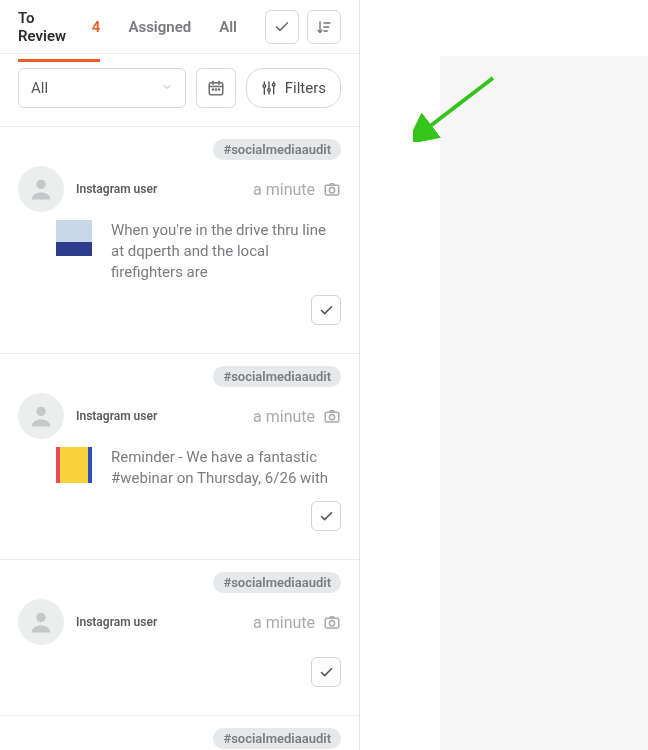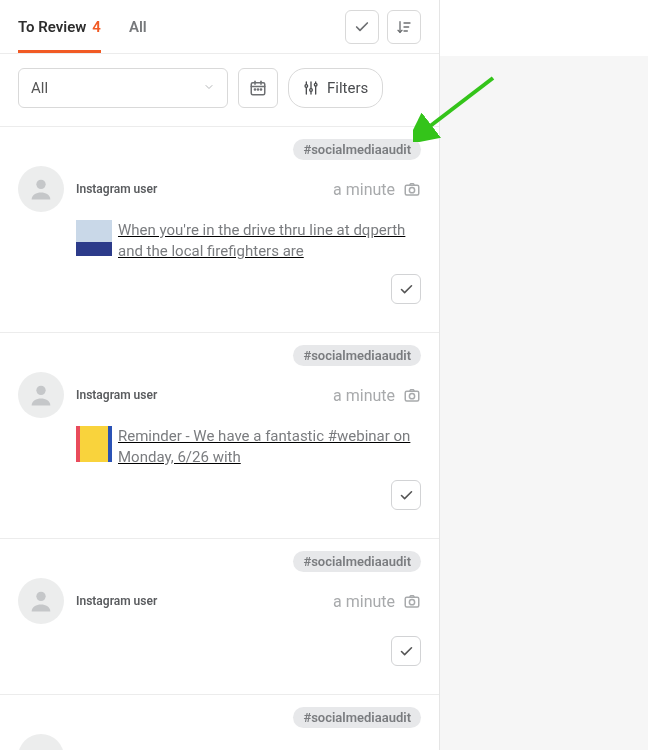--- a/index.html
+++ b/index.html
@@ -5,21 +5,21 @@
   * { box-sizing: border-box; margin: 0; padding: 0; }
   body {
     font-family: -apple-system, BlinkMacSystemFont, "Segoe UI", Roboto, Helvetica, Arial, sans-serif;
     background: #fff;
     width: 648px;
     height: 750px;
     overflow: hidden;
     position: relative;
   }
   .panel {
-    width: 440px;
+    width: 360px;
     border-right: 1px solid #e5e5e5;
     background: #fff;
     height: 100%;
     display: flex;
     flex-direction: column;
   }
   .right-area {
     position: absolute;
     left: 440px;
     top: 56px;
@@ -167,24 +167,23 @@
   .time-box {
     margin-left: auto;
     display: flex;
     align-items: center;
     gap: 8px;
     color: #a8aaac;
     font-size: 16px;
   }
   .body {
     display: flex;
-    gap: 6px;
-    margin-left: 58px;
+    gap: 19px;
+    margin-left: 38px;
     margin-top: 8px;
-    text-decoration: underline;
   }
   .thumb {
     width: 36px;
     height: 36px;
     background: #f0ece6;
     flex: 0 0 36px;
   }
   .thumb.t1 { background: linear-gradient(180deg,#c9d8e8 60%,#2c3b8a 60%); }
   .thumb.t2 { background: linear-gradient(90deg,#e94b5b 12%,#f9d33c 12% 88%,#2a52b5 88%); }
   .thumb.t3 { background: repeating-linear-gradient(0deg,#d6d6d6 0 2px,#fff 2px 4px); }
@@ -224,20 +223,23 @@
 
 <div class="right-strip-top"></div>
 <div class="right-area"></div>
 
 <div class="panel">
 
   <div class="tabs">
     <div class="tab active">
       <span>To Review</span>
       <span class="count">4</span>
+    </div>
+    <div class="tab">
+      <span>Assigned</span>
     </div>
     <div class="tab">
       <span>All</span>
     </div>
     <div class="tab-actions">
       <div class="icon-btn">
         <svg width="16" height="16" viewBox="0 0 24 24" fill="none" stroke="currentColor" stroke-width="2.5" stroke-linecap="round" stroke-linejoin="round">
             <polyline points="20 6 9 17 4 12"></polyline>
           </svg>
       </div>
@@ -338,21 +340,21 @@
           <span>a minute</span>
           <svg width="18" height="18" viewBox="0 0 24 24" fill="none" stroke="currentColor" stroke-width="2" stroke-linecap="round" stroke-linejoin="round">
               <rect x="3" y="7" width="18" height="13" rx="2"></rect>
               <circle cx="12" cy="13.5" r="3.5"></circle>
               <path d="M9 7l1-2h4l1 2"></path>
             </svg>
         </div>
       </div>
       <div class="body">
         <div class="thumb t2"></div>
-        <div class="message">Reminder - We have a fantastic #webinar on Monday, 6/26 with</div>
+        <div class="message">Reminder - We have a fantastic #webinar on Thursday, 6/26 with</div>
       </div>
       <div class="approve-row">
         <div class="approve-btn">
           <svg width="15" height="15" viewBox="0 0 24 24" fill="none" stroke="currentColor" stroke-width="2.5" stroke-linecap="round" stroke-linejoin="round">
               <polyline points="20 6 9 17 4 12"></polyline>
             </svg>
         </div>
       </div>
     </div>
 

